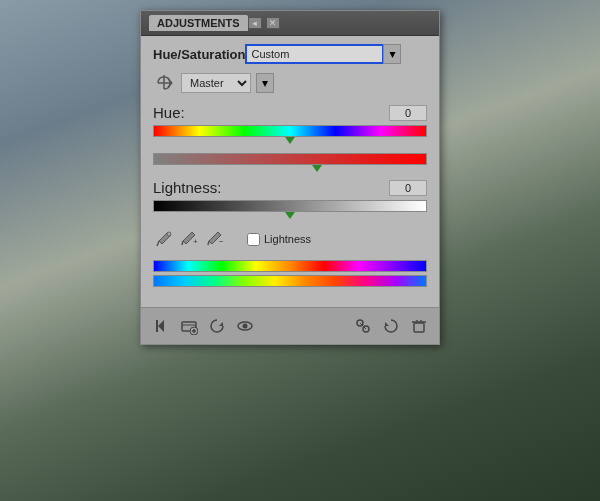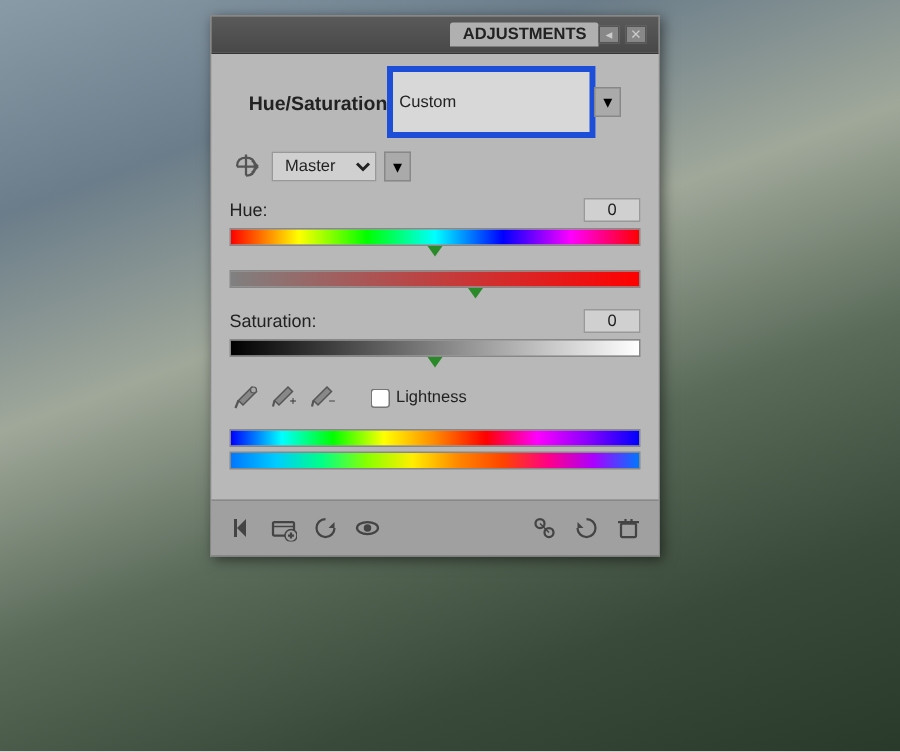--- a/index.html
+++ b/index.html
@@ -30,21 +30,21 @@
       box-shadow: 2px 2px 8px rgba(0,0,0,0.5);
     }
 
     .panel-titlebar {
       background: linear-gradient(to bottom, #5a5a5a, #484848);
       color: #ccc;
       font-size: 11px;
       padding: 4px 8px;
       display: flex;
       align-items: center;
-      justify-content: flex-end;
+      justify-content: flex-start;
       border-bottom: 1px solid #333;
     }
 
     .panel-titlebar-left {
       display: flex;
       align-items: center;
       gap: 6px;
     }
 
     .title-tab {
@@ -76,41 +76,41 @@
     }
 
     .panel-content {
       background: #b8b8b8;
       padding: 8px 12px 12px 12px;
     }
 
     .section-header {
       display: flex;
       align-items: center;
-      justify-content: center;
+      justify-content: flex-start;
       margin-bottom: 8px;
     }
 
     .section-title {
       font-size: 13px;
       font-weight: bold;
       color: #222;
     }
 
     .preset-dropdown {
       display: flex;
       align-items: center;
     }
 
     .preset-select {
       background: #d8d8d8;
-      border: 4px solid #1d4ed8;
-      color: #222;
-      font-size: 11px;
-      padding: 14px 4px;
+      border: 2px solid #1d4ed8;
+      color: #222;
+      font-size: 11px;
+      padding: 2px 4px;
       width: 139px;
       appearance: none;
       -webkit-appearance: none;
     }
 
     .dropdown-arrow {
       background: #aaa;
       border: 1px solid #888;
       width: 18px;
       height: 20px;
@@ -153,21 +153,21 @@
 
     .slider-label-row {
       display: flex;
       align-items: center;
       justify-content: space-between;
       margin-bottom: 2px;
     }
 
     .slider-label {
       color: #222;
-      font-size: 12px;
+      font-size: 15px;
     }
 
     .slider-value {
       background: #d0d0d0;
       border: 1px solid #999;
       width: 38px;
       text-align: center;
       font-size: 11px;
       color: #222;
       padding: 1px 2px;
@@ -373,21 +373,21 @@
 
     <div class="slider-group">
       <div class="slider-track-container">
         <div class="slider-track sat-track"></div>
         <div class="slider-thumb" style="left: 60%;"></div>
       </div>
     </div>
 
     <div class="slider-group">
       <div class="slider-label-row">
-        <span class="slider-label">Saturation:</span>
+        <span class="slider-label">Lightness:</span>
         <input class="slider-value" type="text" value="0" style="">
       </div>
       <div class="slider-track-container">
         <div class="slider-track light-track"></div>
         <div class="slider-thumb" style="left: 50%;"></div>
       </div>
     </div>
 
     <div class="colorize-row">
       <div class="eyedropper-group">

